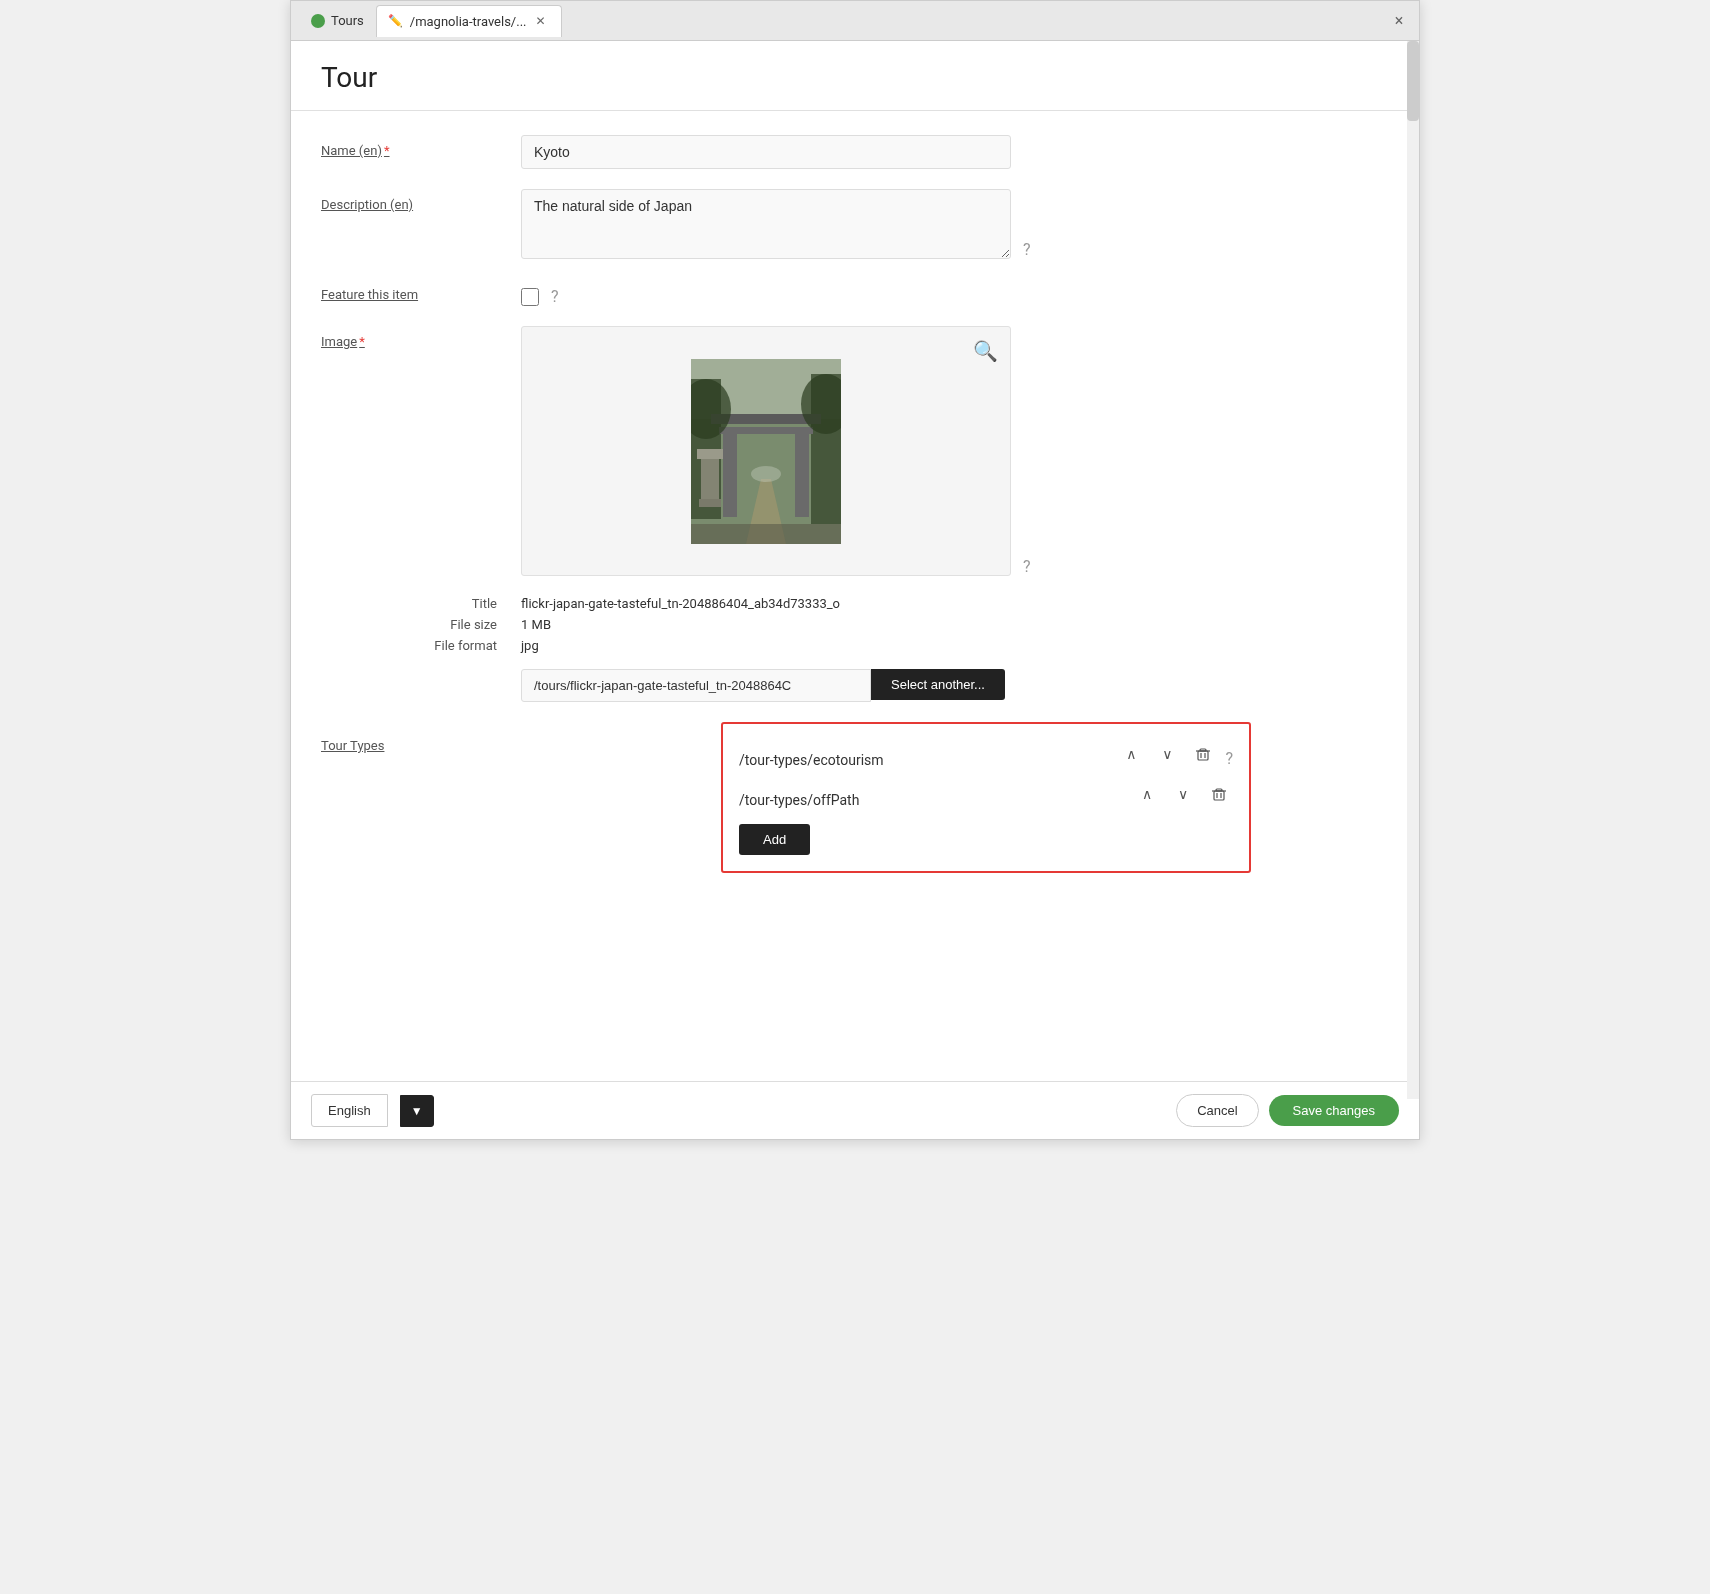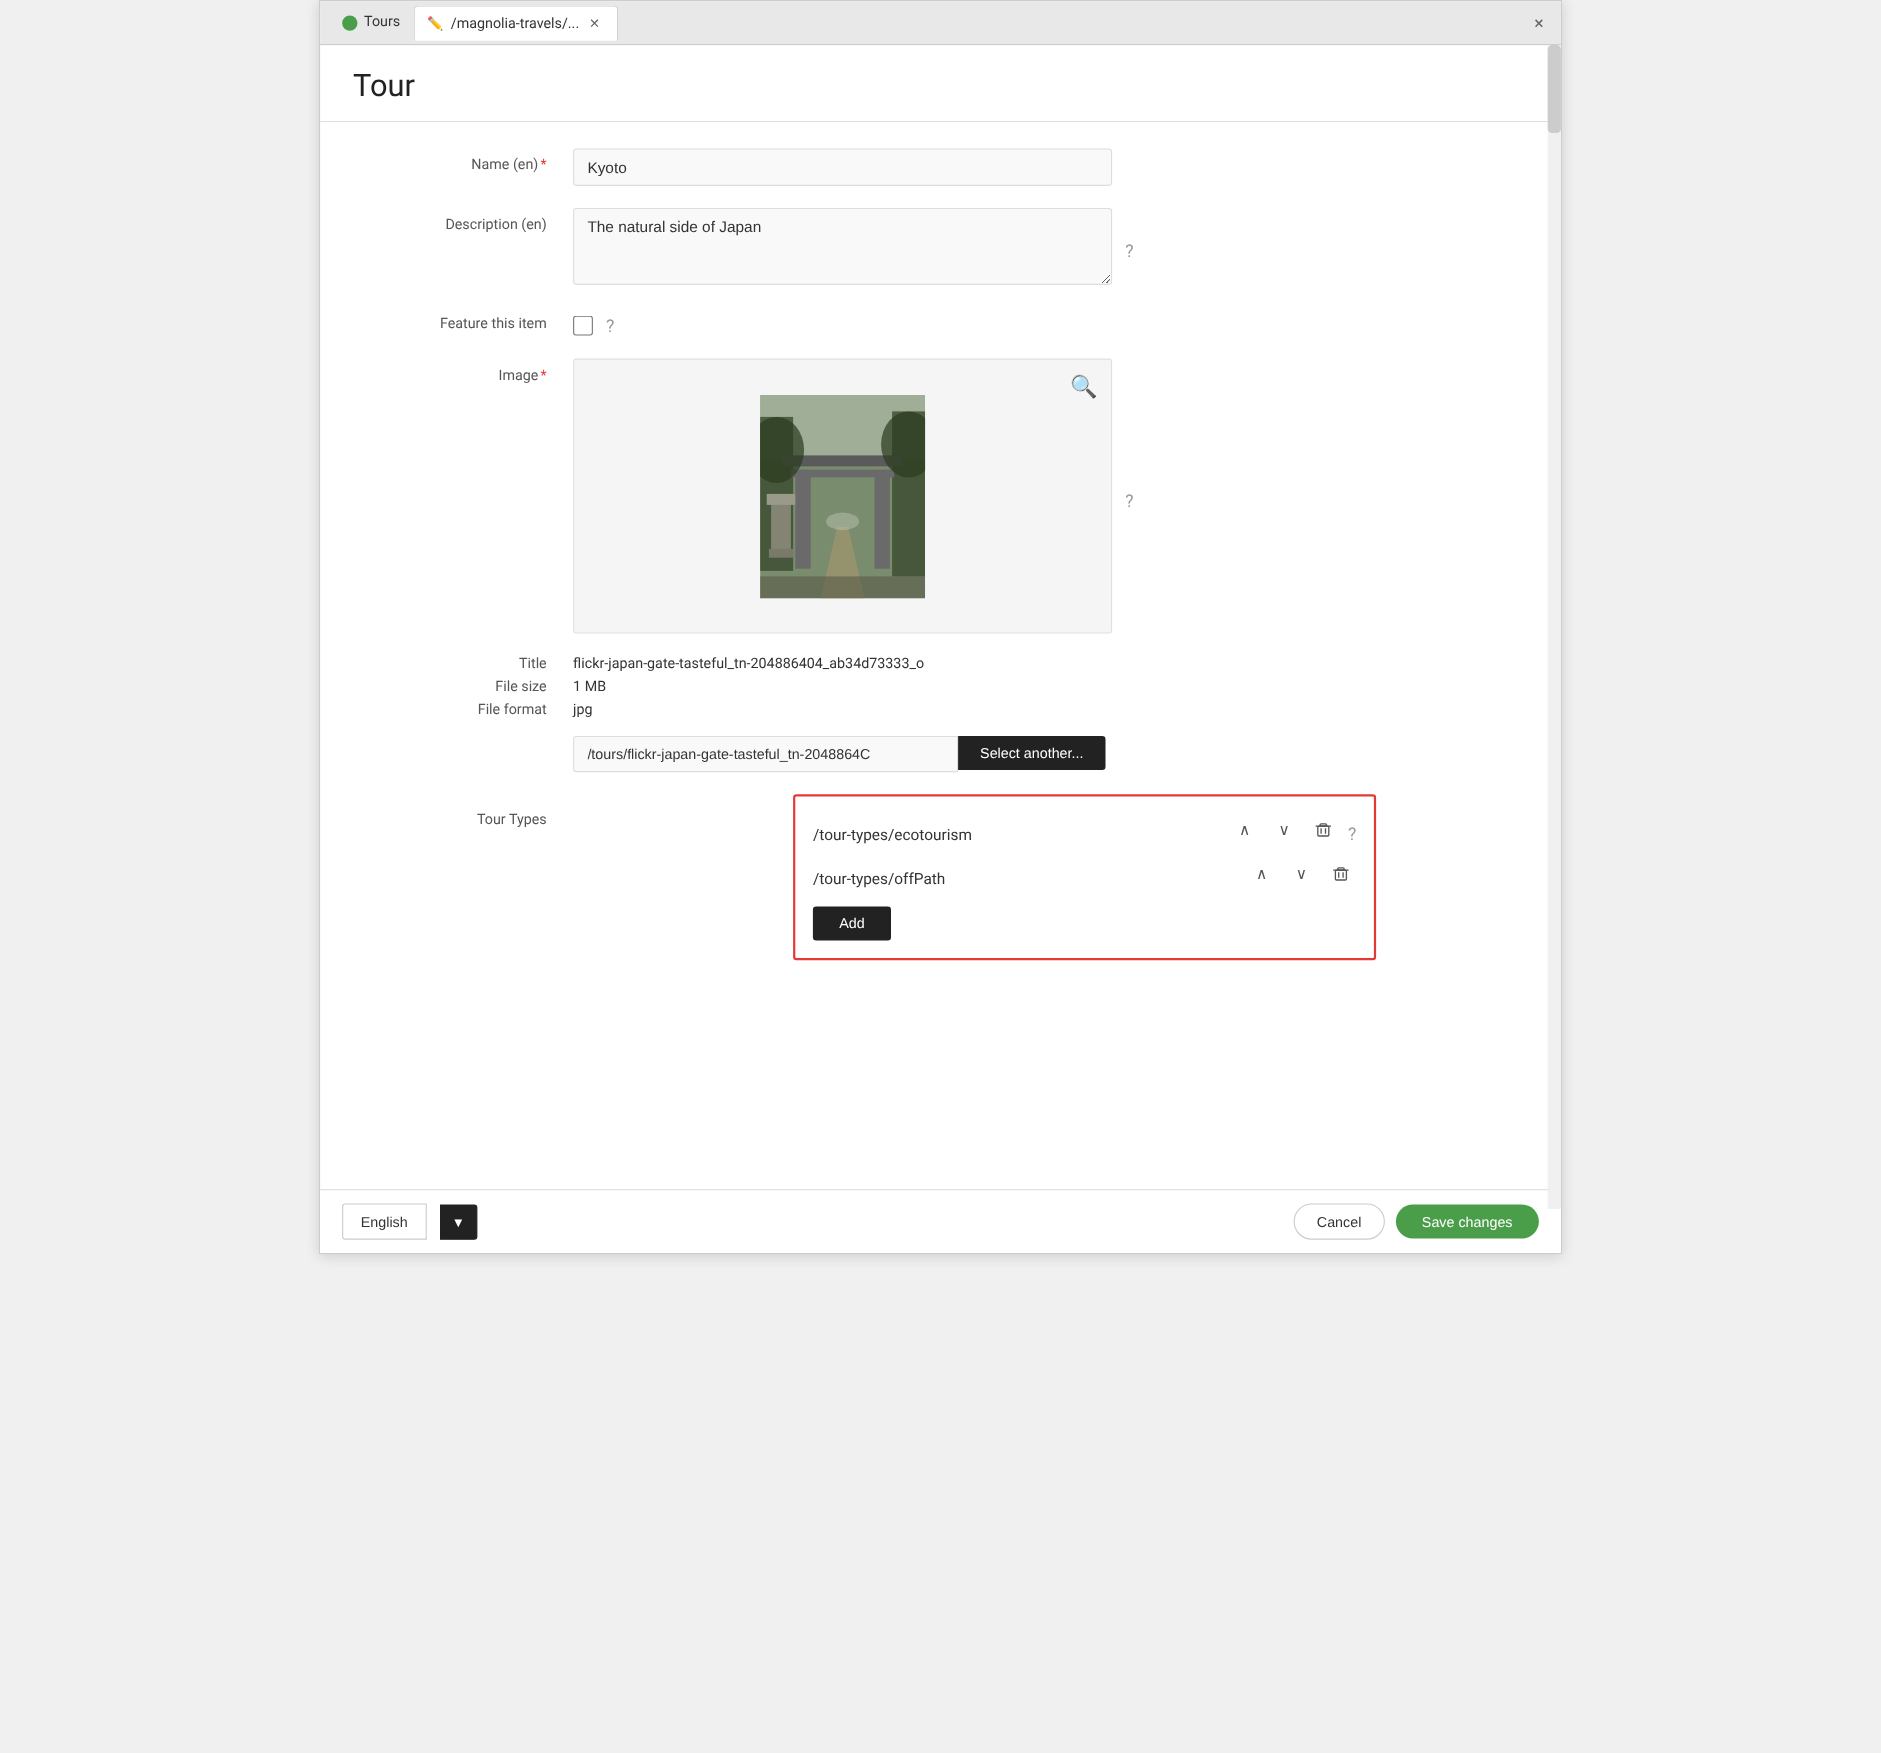--- a/index.html
+++ b/index.html
@@ -92,35 +92,36 @@
       padding: 24px 30px;
     }
     .form-row {
       display: flex;
       align-items: flex-start;
       margin-bottom: 20px;
     }
     .form-label {
       width: 200px;
       min-width: 200px;
-      text-align: right;
+      text-align: left;
       padding-right: 24px;
       padding-top: 8px;
       font-size: 13px;
       color: #555;
       flex-shrink: 0;
+      text-decoration: underline;
     }
     .required-star {
       color: #e53935;
       margin-left: 2px;
     }
     .form-field {
       flex: 1;
       display: flex;
-      align-items: center;
+      align-items: flex-end;
       gap: 12px;
     }
     .text-input {
       width: 490px;
       padding: 8px 12px;
       border: 1px solid #ddd;
       border-radius: 3px;
       font-size: 14px;
       background: #f9f9f9;
       color: #333;

